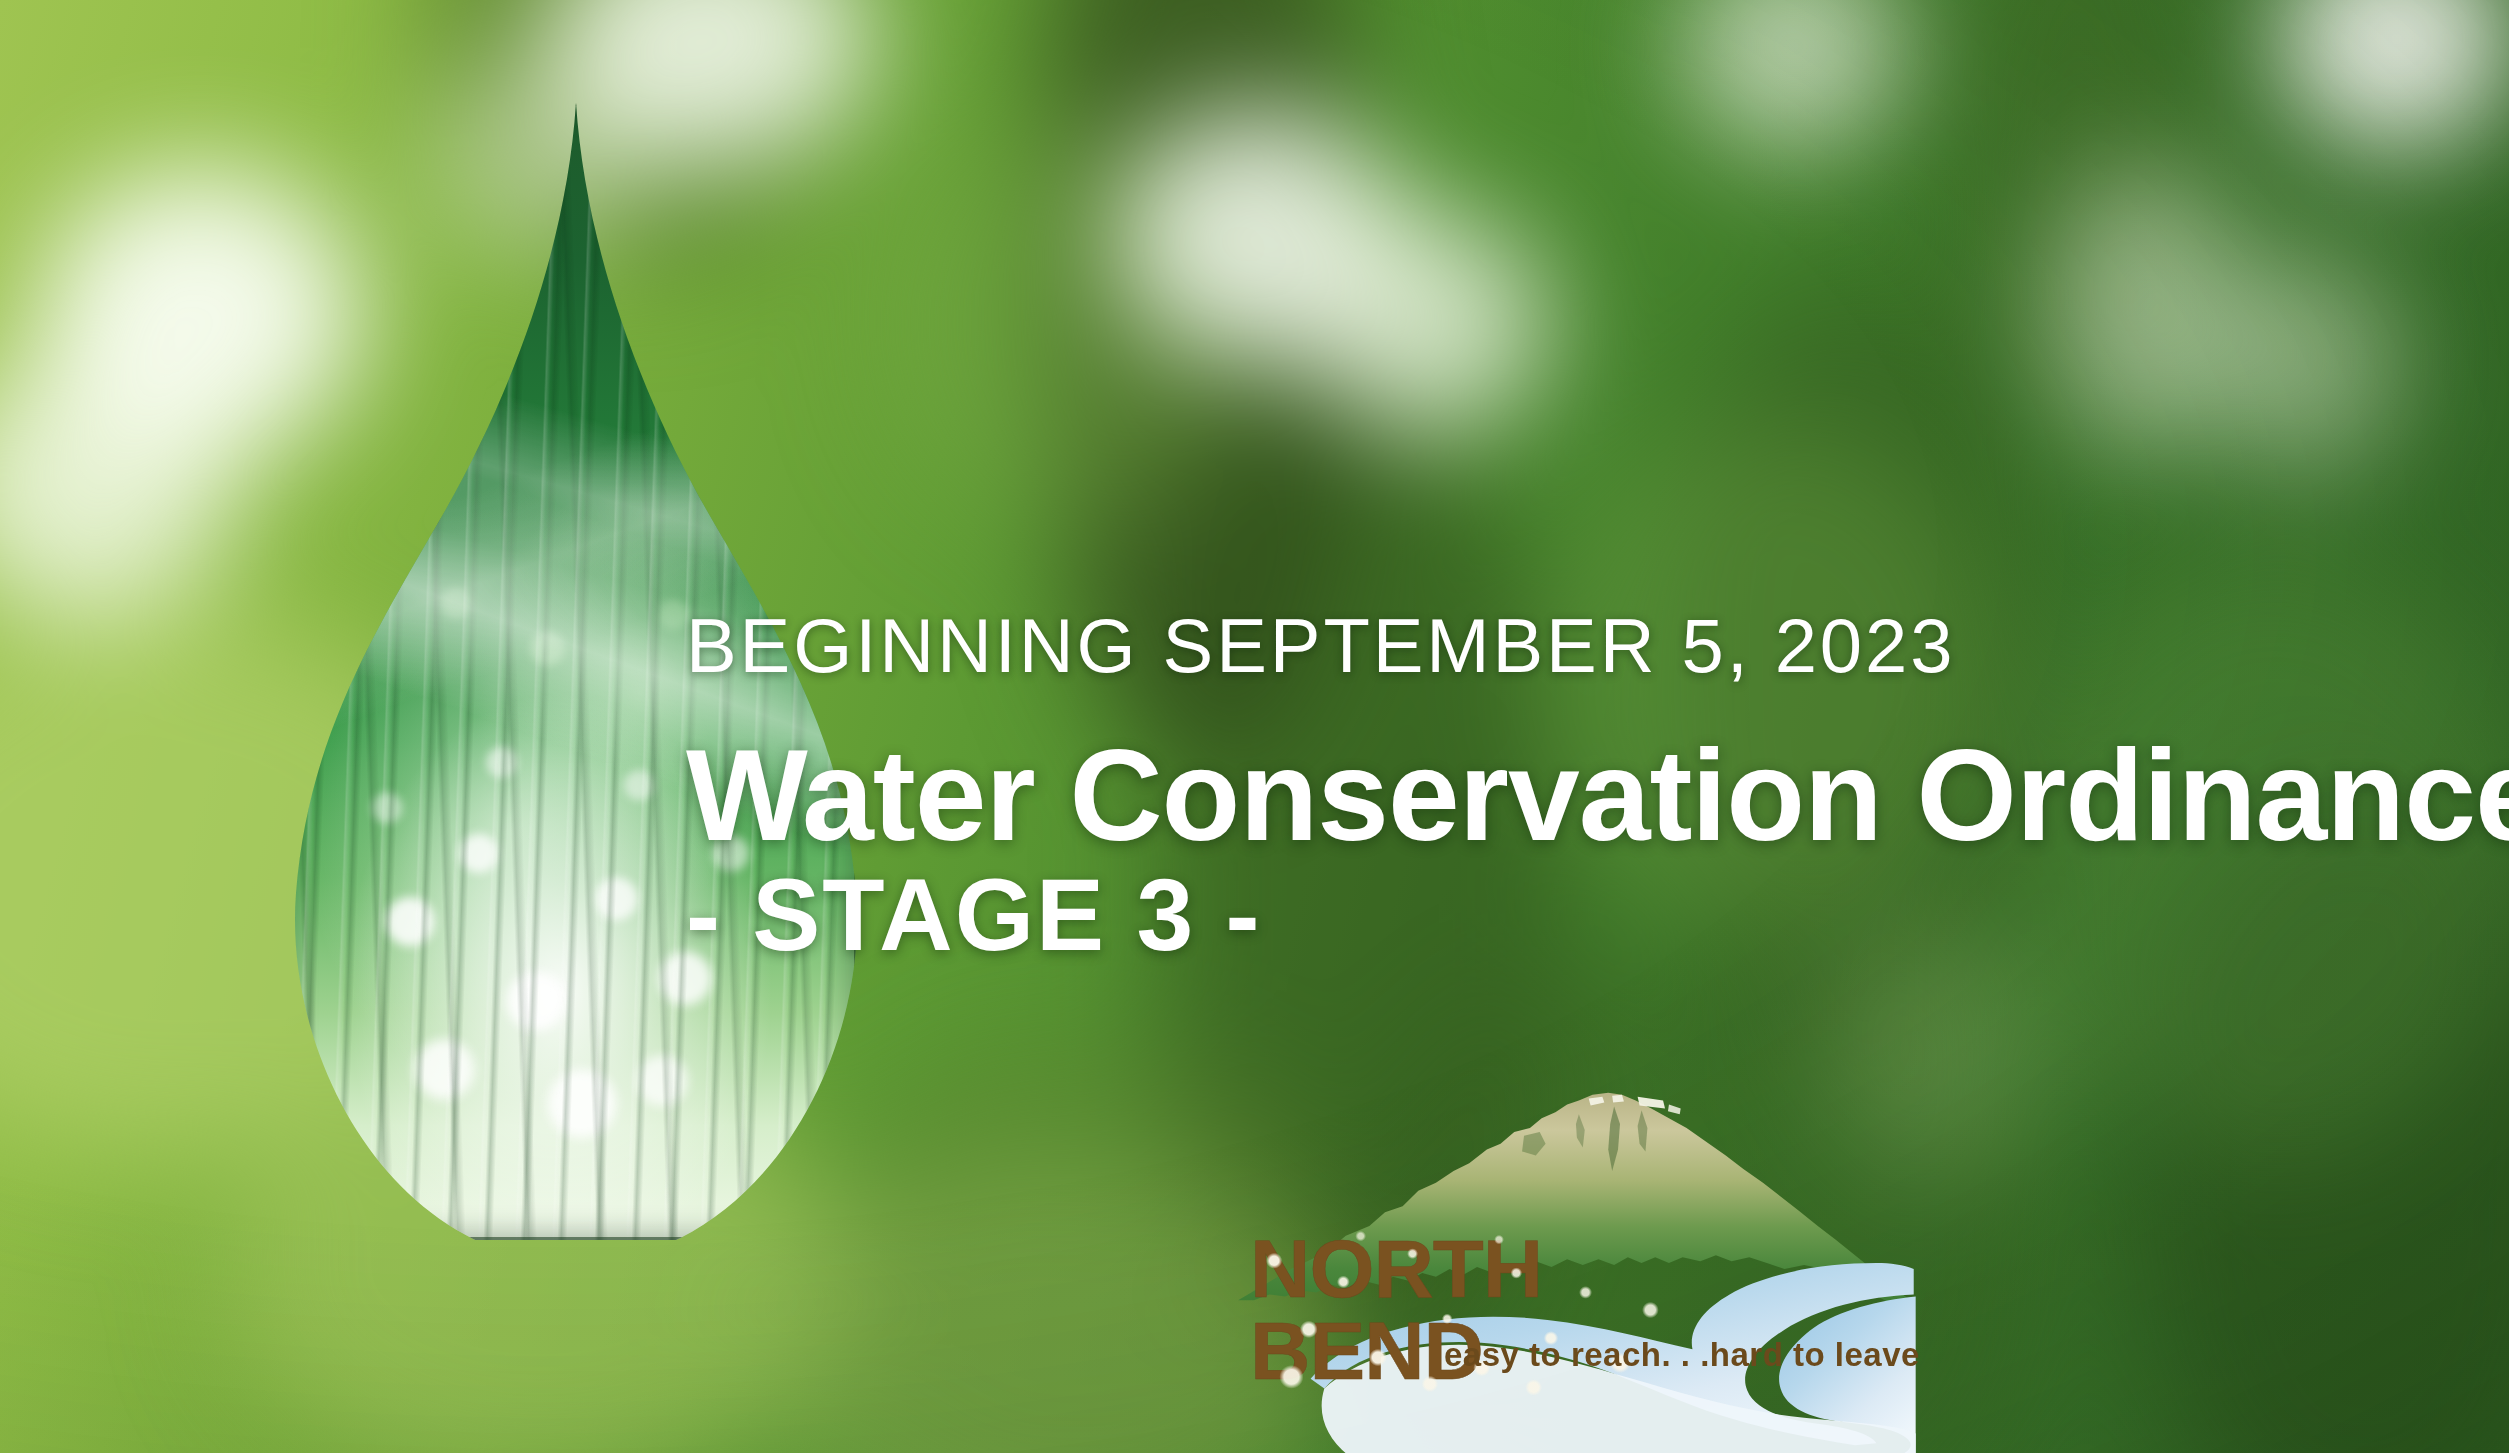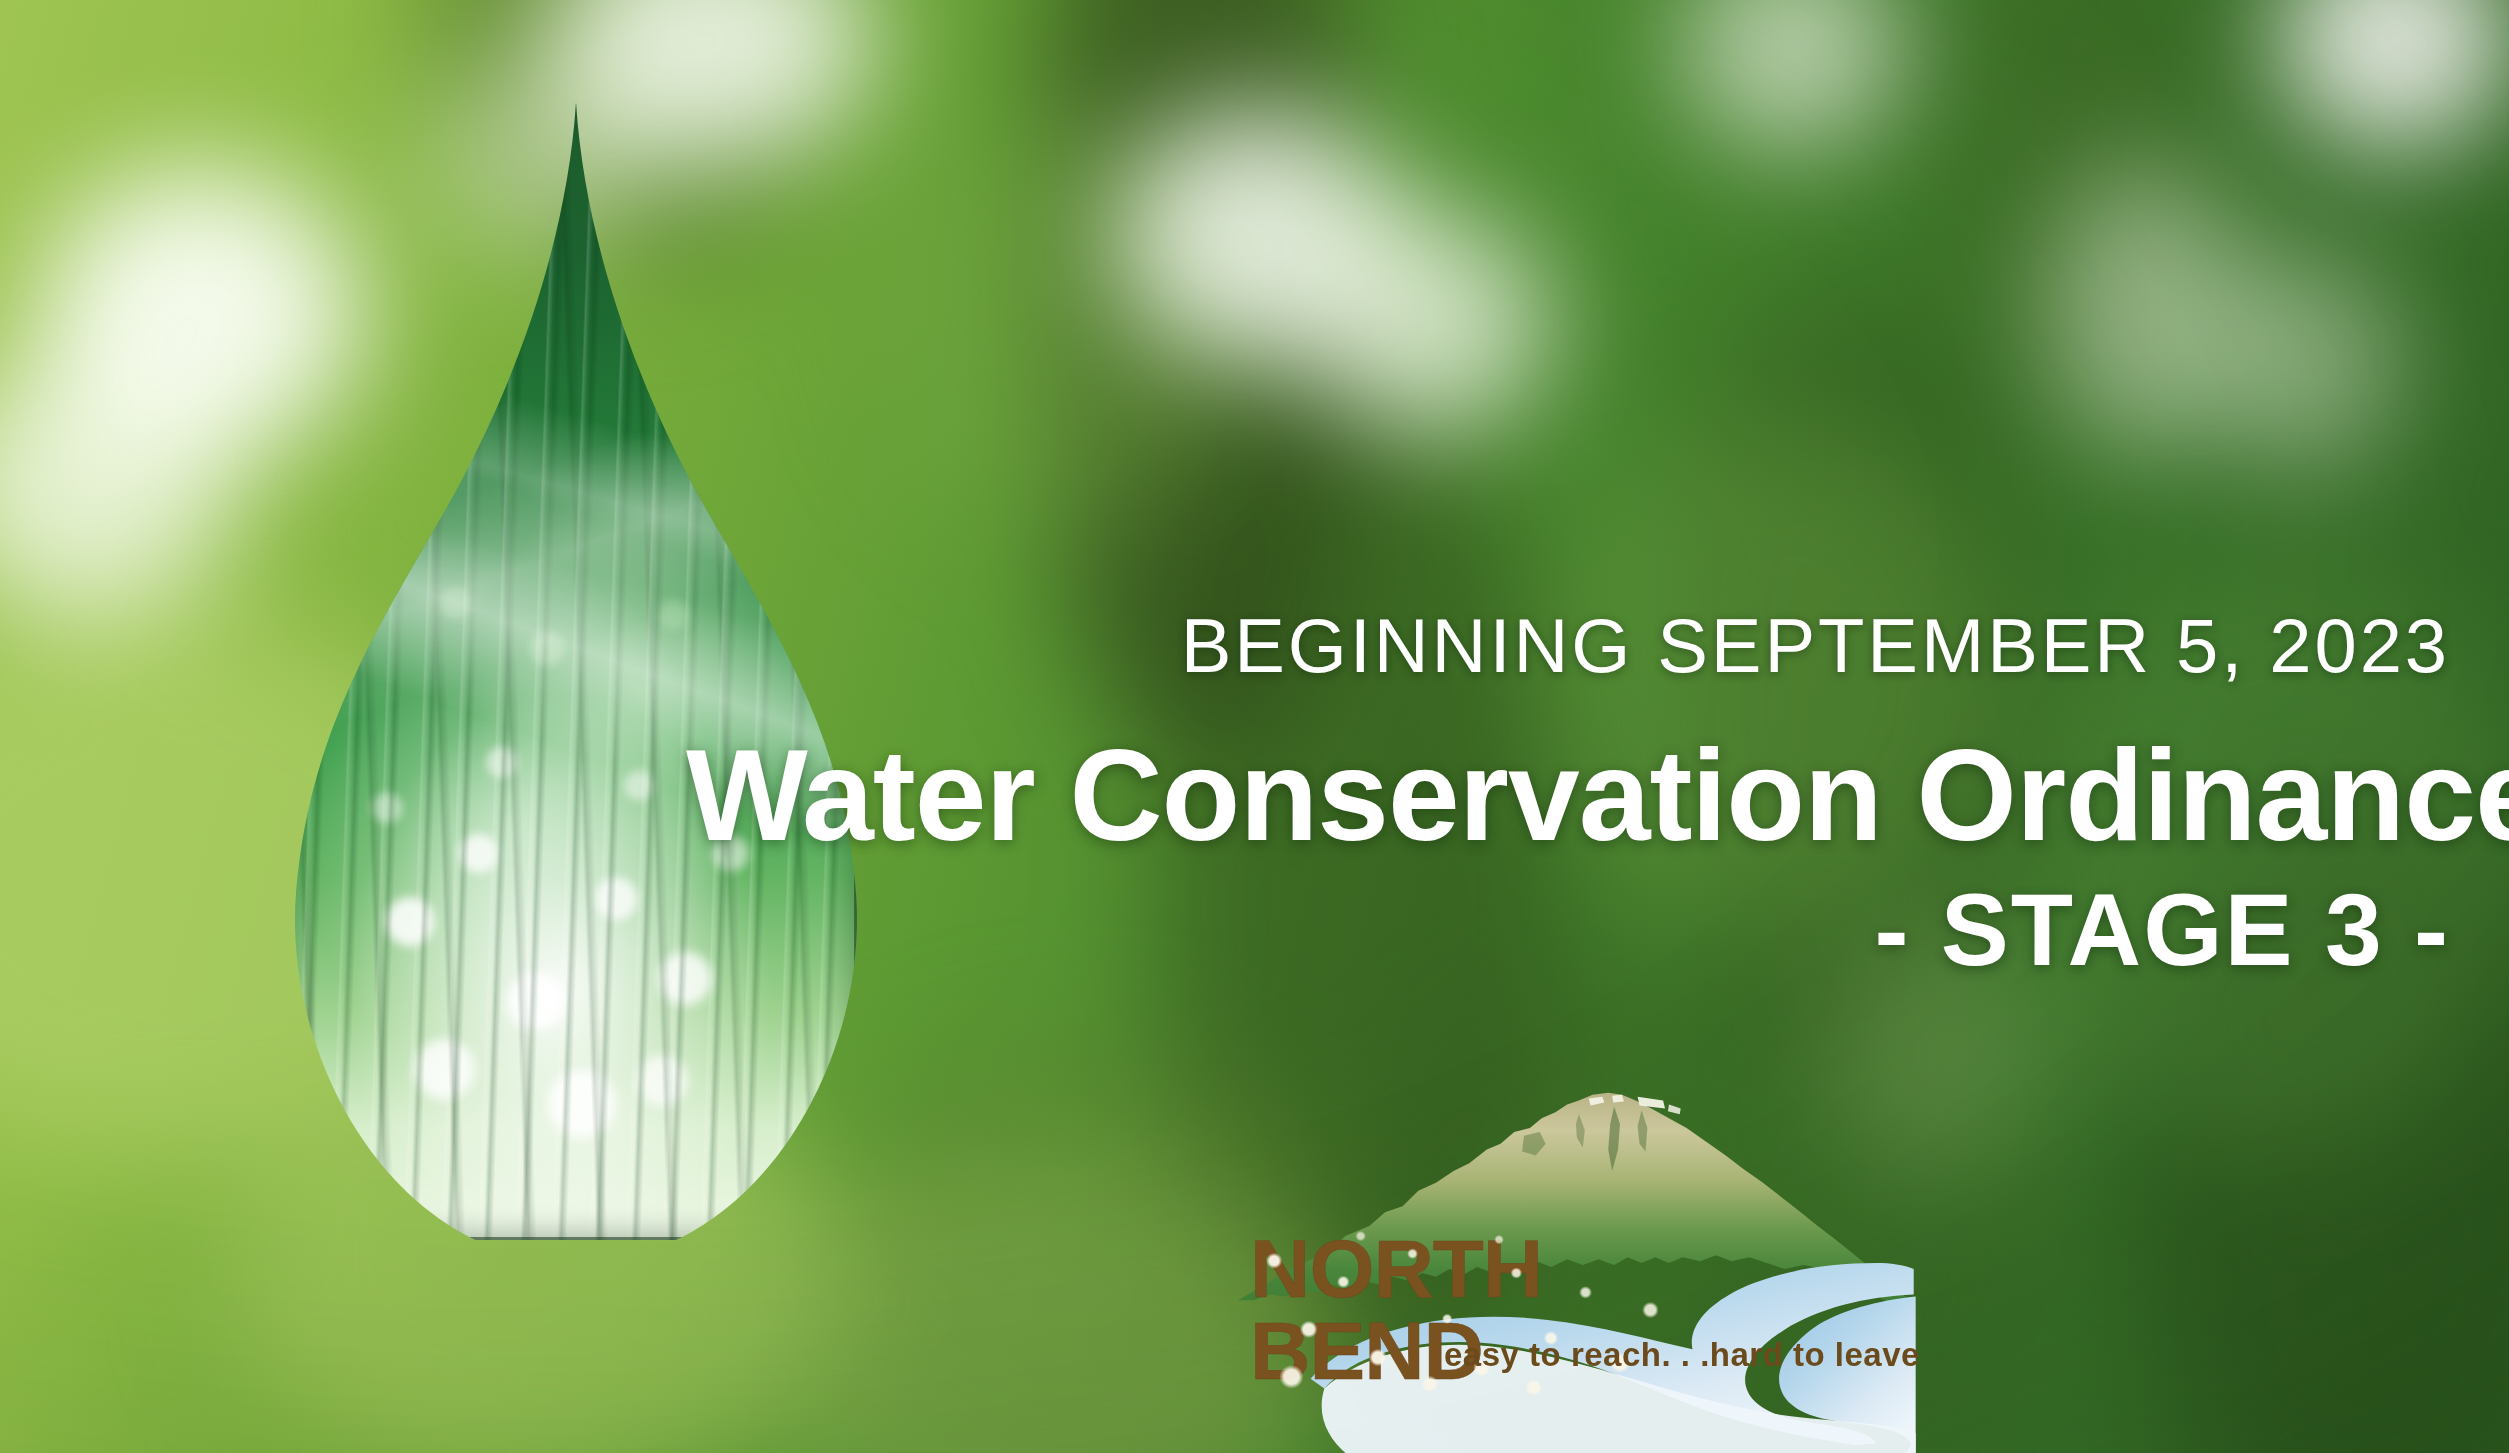--- a/index.html
+++ b/index.html
@@ -159,21 +159,21 @@
     box-shadow: inset 0 0 0 2.9px rgba(18,52,22,.55),
                 inset 0 0 25.5px 7.8px rgba(16,48,20,.30);
   }
 
   
   #text-block {
     position: absolute;
     left: 686px;
     top: 608px;
     width: 1764px;
-    text-align: right;
+    text-align: left;
     color: #ffffff;
   }
   #eyebrow {
     font-size: 76px;
     letter-spacing: 2.9px;
     font-weight: 400;
     line-height: 1.0;
     text-shadow: 0 2px 9.8px rgba(10,34,8,.45);
     white-space: nowrap;
   }
@@ -183,21 +183,21 @@
     line-height: 1.06;
     margin-top: 43px;
     letter-spacing: -1px;
     text-shadow: 0 2.9px 13.7px rgba(10,34,8,.42);
     white-space: nowrap;
   }
   #subline {
     font-size: 102px;
     font-weight: 700;
     line-height: 1.0;
-    margin-top: 15px;
+    margin-top: 0;
     letter-spacing: 2px;
     text-shadow: 0 2.9px 11.8px rgba(10,34,8,.42);
     white-space: nowrap;
   }
 
   
   #logo {
     position: absolute;
     left: 1230px;
     top: 1034px;

